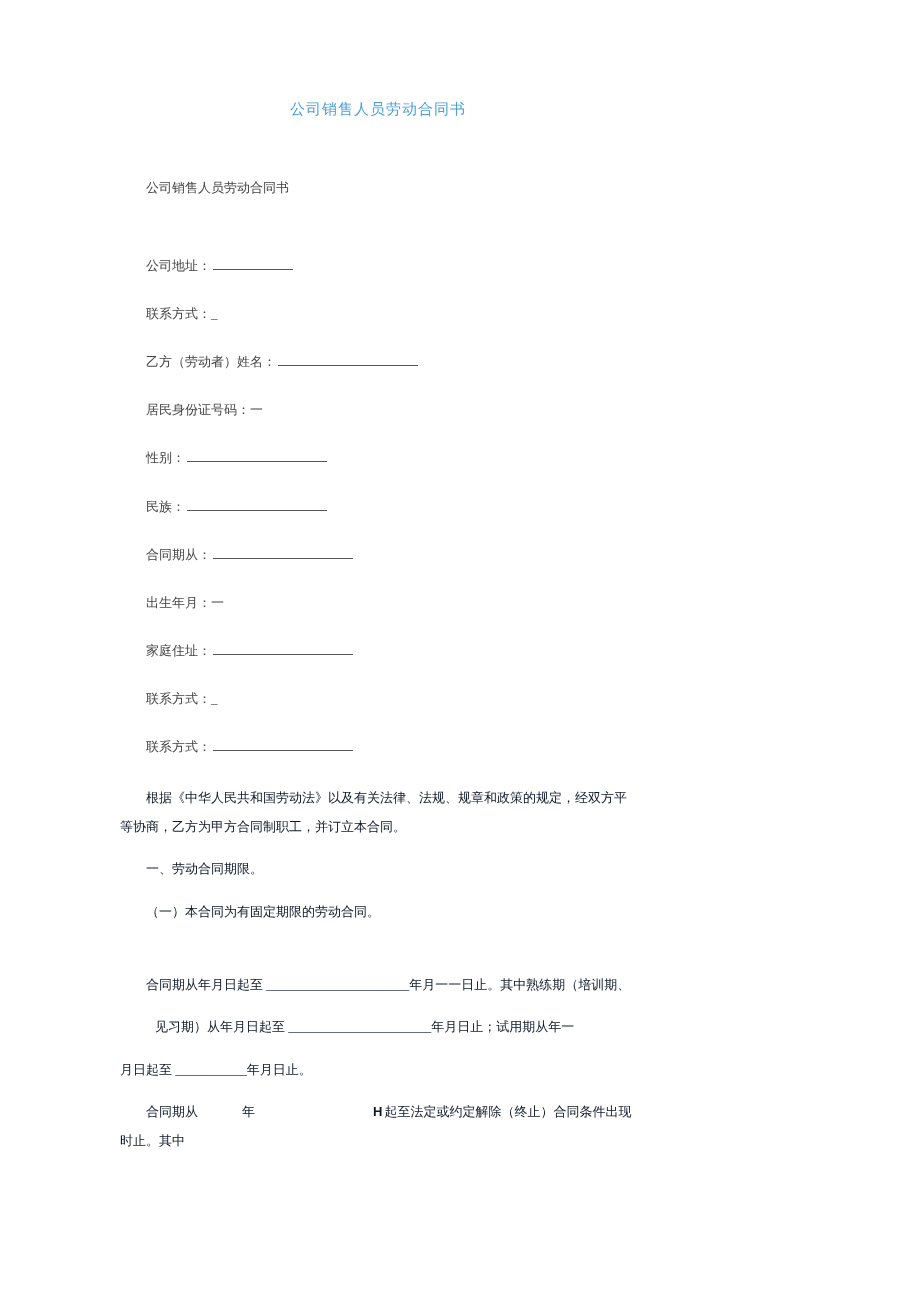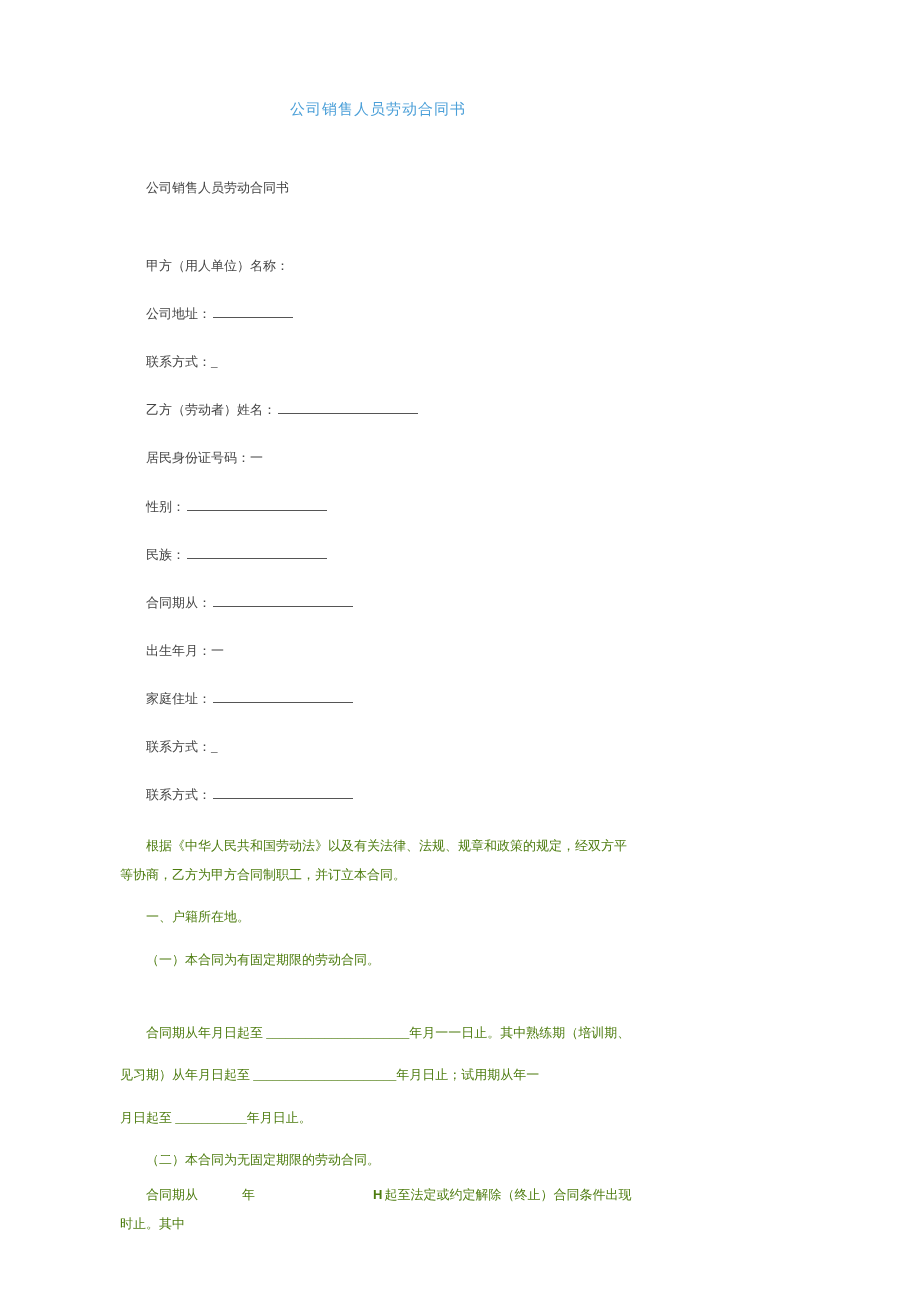--- a/index.html
+++ b/index.html
@@ -27,21 +27,21 @@
   .line {
     margin-bottom: 26px;
     line-height: 1.7;
     color: #444;
   }
   .indent {
     text-indent: 2em;
   }
   .para {
     line-height: 2.2;
-    color: #4d7c0f;
+    color: #0f172a;
     margin-bottom: 14px;
   }
   .para-indent {
     text-indent: 2em;
   }
   .blank-long {
     display: inline-block;
     border-bottom: 1px solid #555;
     width: 140px;
     height: 0.9em;
@@ -67,21 +67,20 @@
 <body>
 
 <div class="page">
 
   <div class="title">公司销售人员劳动合同书</div>
 
   <div class="line indent">公司销售人员劳动合同书</div>
 
   <div style="height:30px"></div>
 
-  <div class="line indent">甲方（用人单位）名称：</div>
 
 
   <div class="line indent">
     <span>公司地址：</span><span class="blank-med"></span>
   </div>
 
   <div class="line indent">联系方式：_</div>
 
   <div class="line indent">
     <span>乙方（劳动者）姓名：</span><span class="blank-long"></span>
@@ -108,28 +107,27 @@
   </div>
 
   <div class="line indent">联系方式：_</div>
 
   <div class="line indent">
     <span>联系方式：</span><span class="blank-long"></span>
   </div>
 
   <div class="para para-indent section-gap">根据《中华人民共和国劳动法》以及有关法律、法规、规章和政策的规定，经双方平等协商，乙方为甲方合同制职工，并订立本合同。</div>
 
-  <div class="para para-indent">一、户籍所在地。</div>
+  <div class="para para-indent">一、劳动合同期限。</div>
 
 
   <div class="para para-indent">（一）本合同为有固定期限的劳动合同。</div>
 
   <div class="para para-indent no-indent-line" style="text-indent:2em;margin-top:44px;">合同期从年月日起至 ______________________年月一一日止。其中熟练期（培训期、</div>
-  <div class="para" style="text-indent:0;">见习期）从年月日起至 ______________________年月日止；试用期从年一</div>
+  <div class="para" style="text-indent:0;margin-left:35px;">见习期）从年月日起至 ______________________年月日止；试用期从年一</div>
   <div class="para" style="text-indent:0;">月日起至 ___________年月日止。</div>
 
-  <div class="para para-indent" style="margin-top:12px; margin-bottom:6px;">（二）本合同为无固定期限的劳动合同。</div>
 
   <div class="para" style="text-indent:2em;">
     <span>合同期从</span><span style="display:inline-block;width:44px"></span><span>年</span><span style="display:inline-block;width:118px"></span><span style="font-family:Arial,sans-serif;font-weight:bold;">H</span><span style="display:inline-block;width:2px"></span><span>起至法定或约定解除（终止）合同条件出现时止。其中</span>
   </div>
 
 </div>
 
 </body></html>

